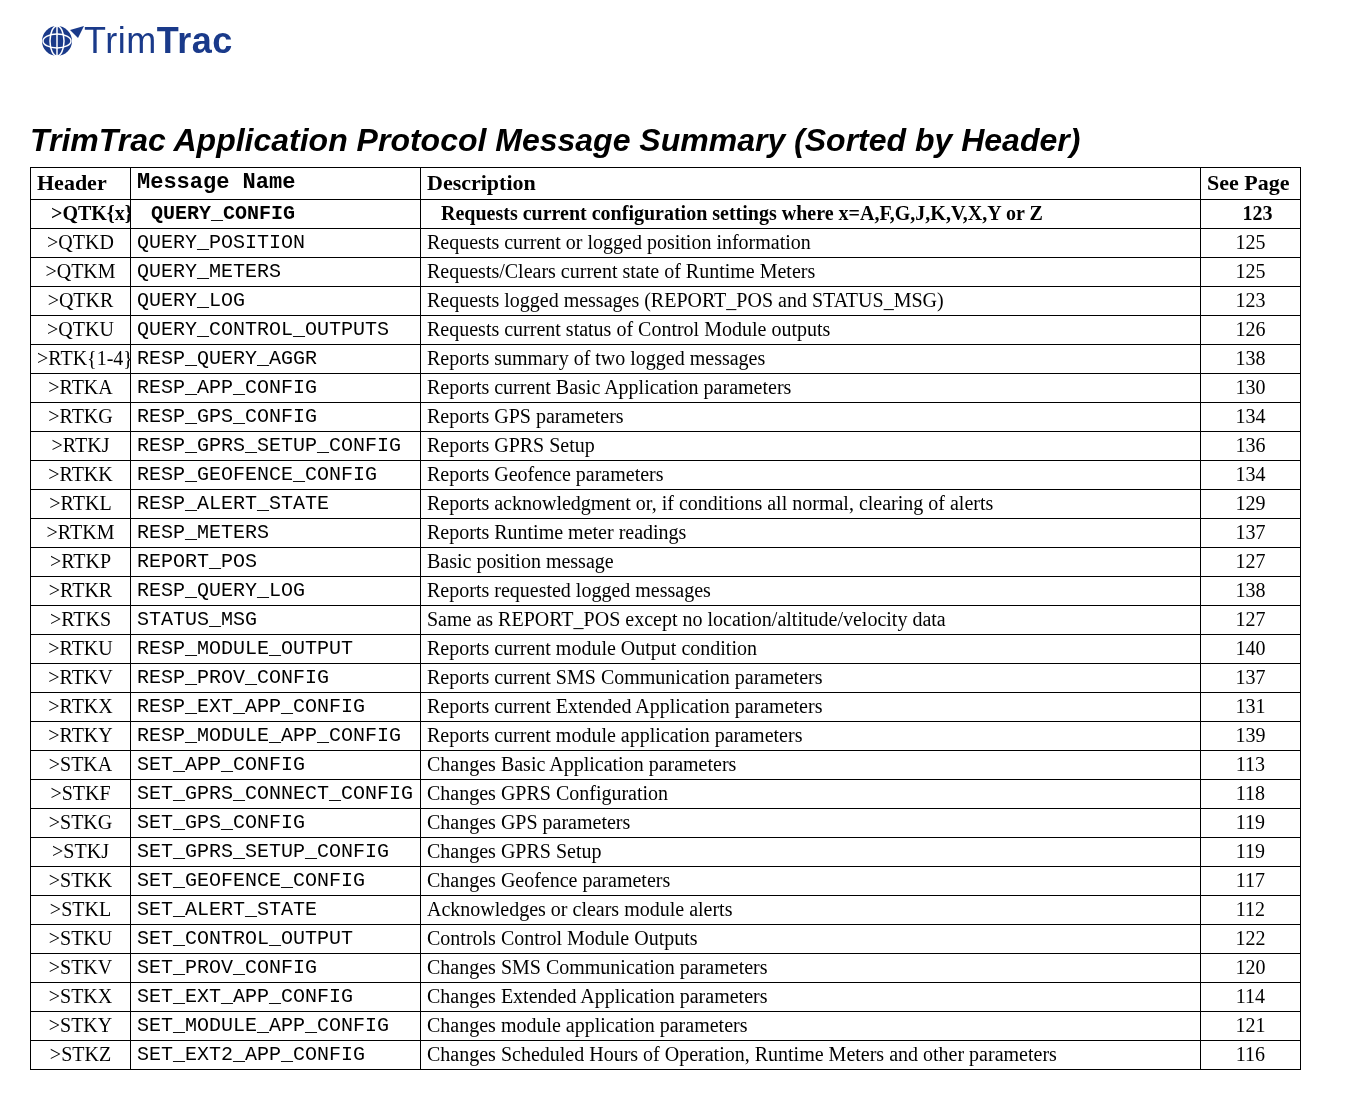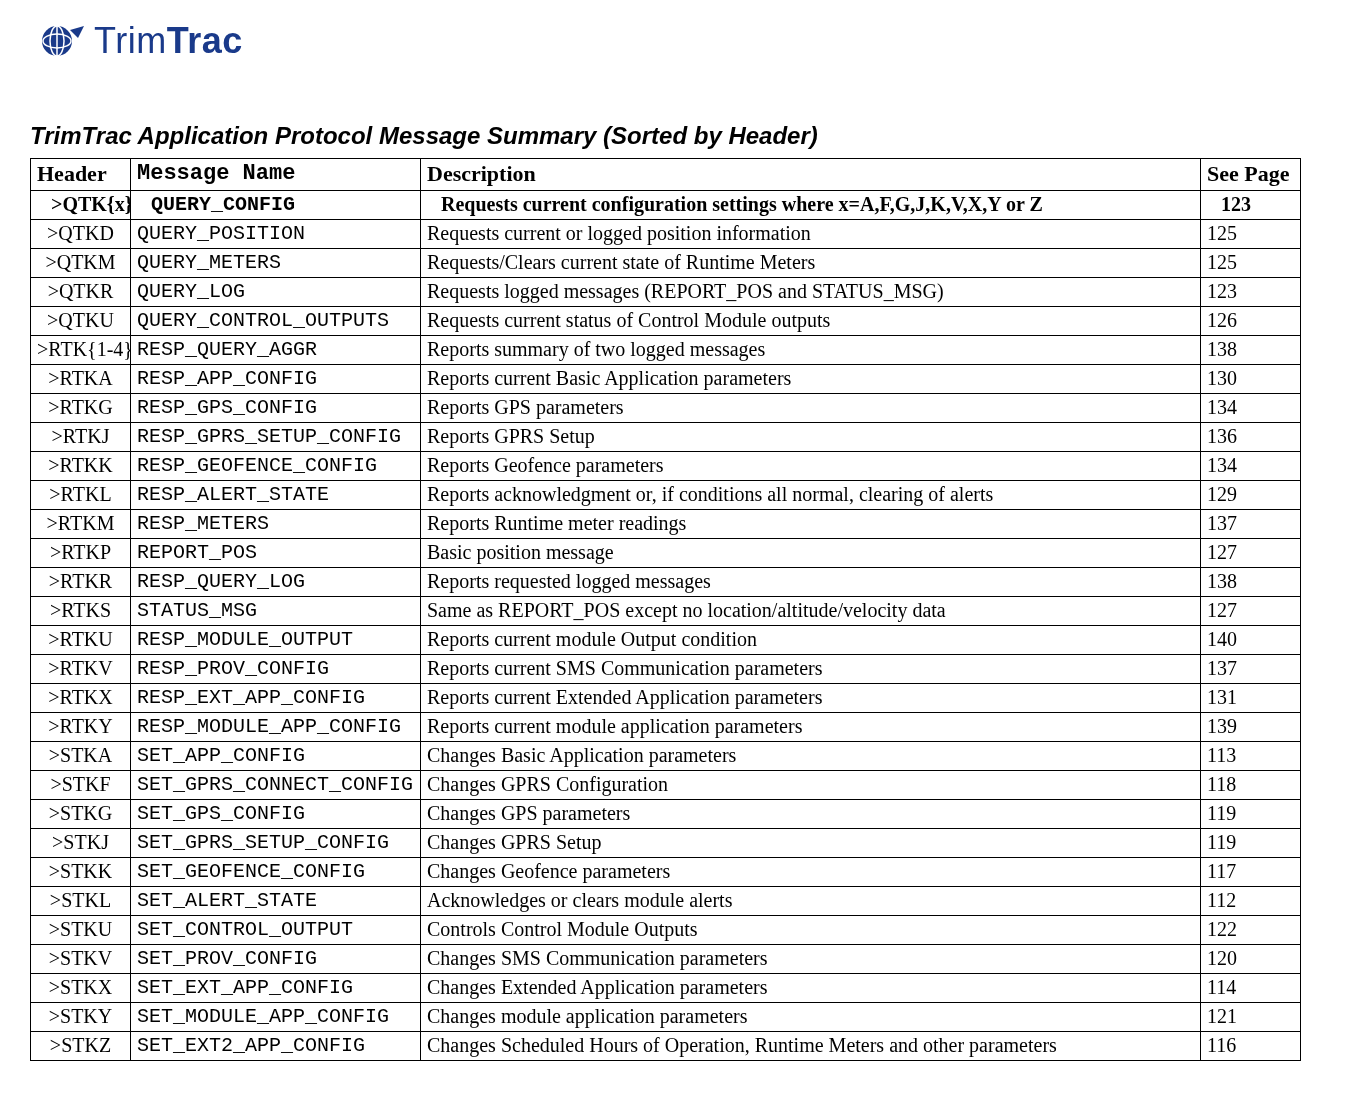--- a/index.html
+++ b/index.html
@@ -12,36 +12,35 @@
   .page {
     width: 1361px;
     min-height: 1113px;
     box-sizing: border-box;
     padding: 20px 60px 40px 30px;
     position: relative;
   }
   .logo-row {
     display: flex;
     align-items: center;
-    gap: 10px;
     margin-bottom: 60px;
     margin-left: 10px;
   }
   .logo-mark svg { display:block; }
   .logo-text {
     font-family: Arial, Helvetica, sans-serif;
     font-size: 36px;
     letter-spacing: 0.5px;
     color: #1a3a8a;
     font-weight: 400;
   }
   .logo-text .bold { font-weight: 700; }
   .title {
     font-family: Arial, Helvetica, sans-serif;
-    font-size: 24px;
+    font-size: 32px;
     font-weight: 700;
     font-style: italic;
     margin: 0 0 8px 0;
   }
   table.protocol {
     border-collapse: collapse;
     width: 100%;
     table-layout: fixed;
   }
   table.protocol th, table.protocol td {
@@ -63,21 +62,21 @@
   col.c-header { width: 100px; }
   col.c-msg    { width: 290px; }
   col.c-desc   { width: auto; }
   col.c-page   { width: 100px; }
   th.msgname, td.msgname {
     font-family: "Courier New", Courier, monospace;
   }
   th.msgname { font-size: 21px; }
   td.msgname { font-size: 19px; margin-left: 26px; }
   td.hdr  { text-align: center; }
-  td.page { }
+  td.page { text-align: center; }
   tr.bold-row td { font-weight: 700; padding-left: 20px; }
   tr.bold-row td.msgname { font-weight: 700; }
 </style>
 </head>
 <body>
 
 <div class="page">
 
   <div class="logo-row">
     <span class="logo-mark">

